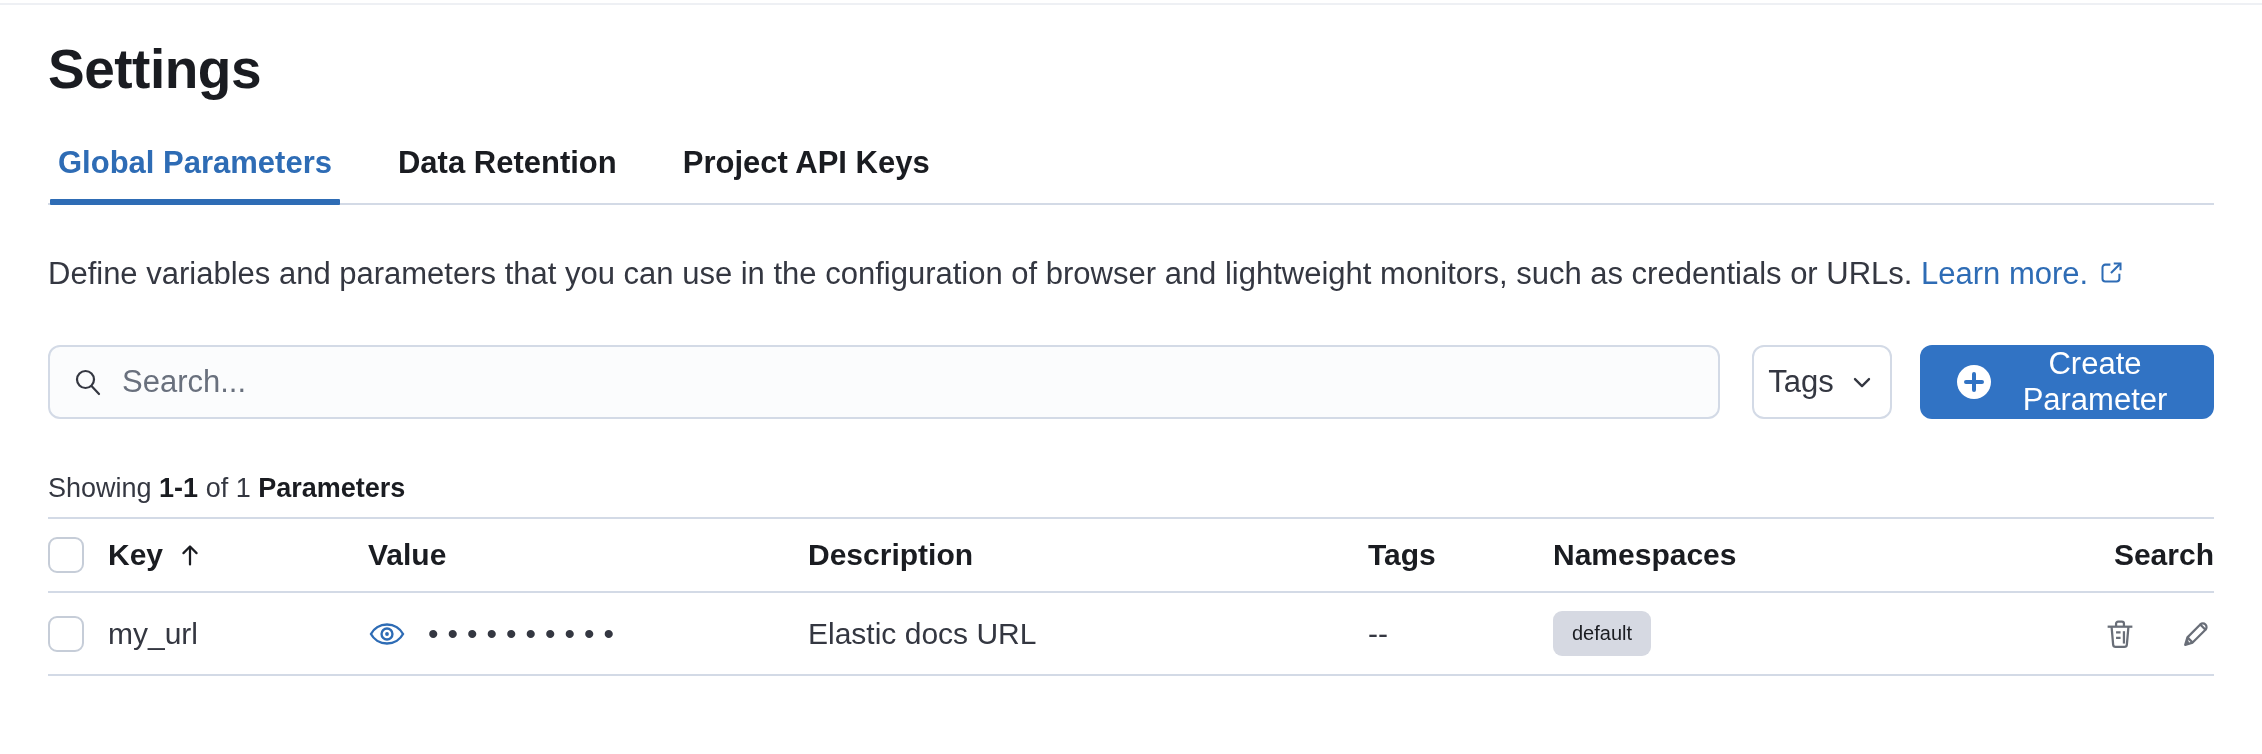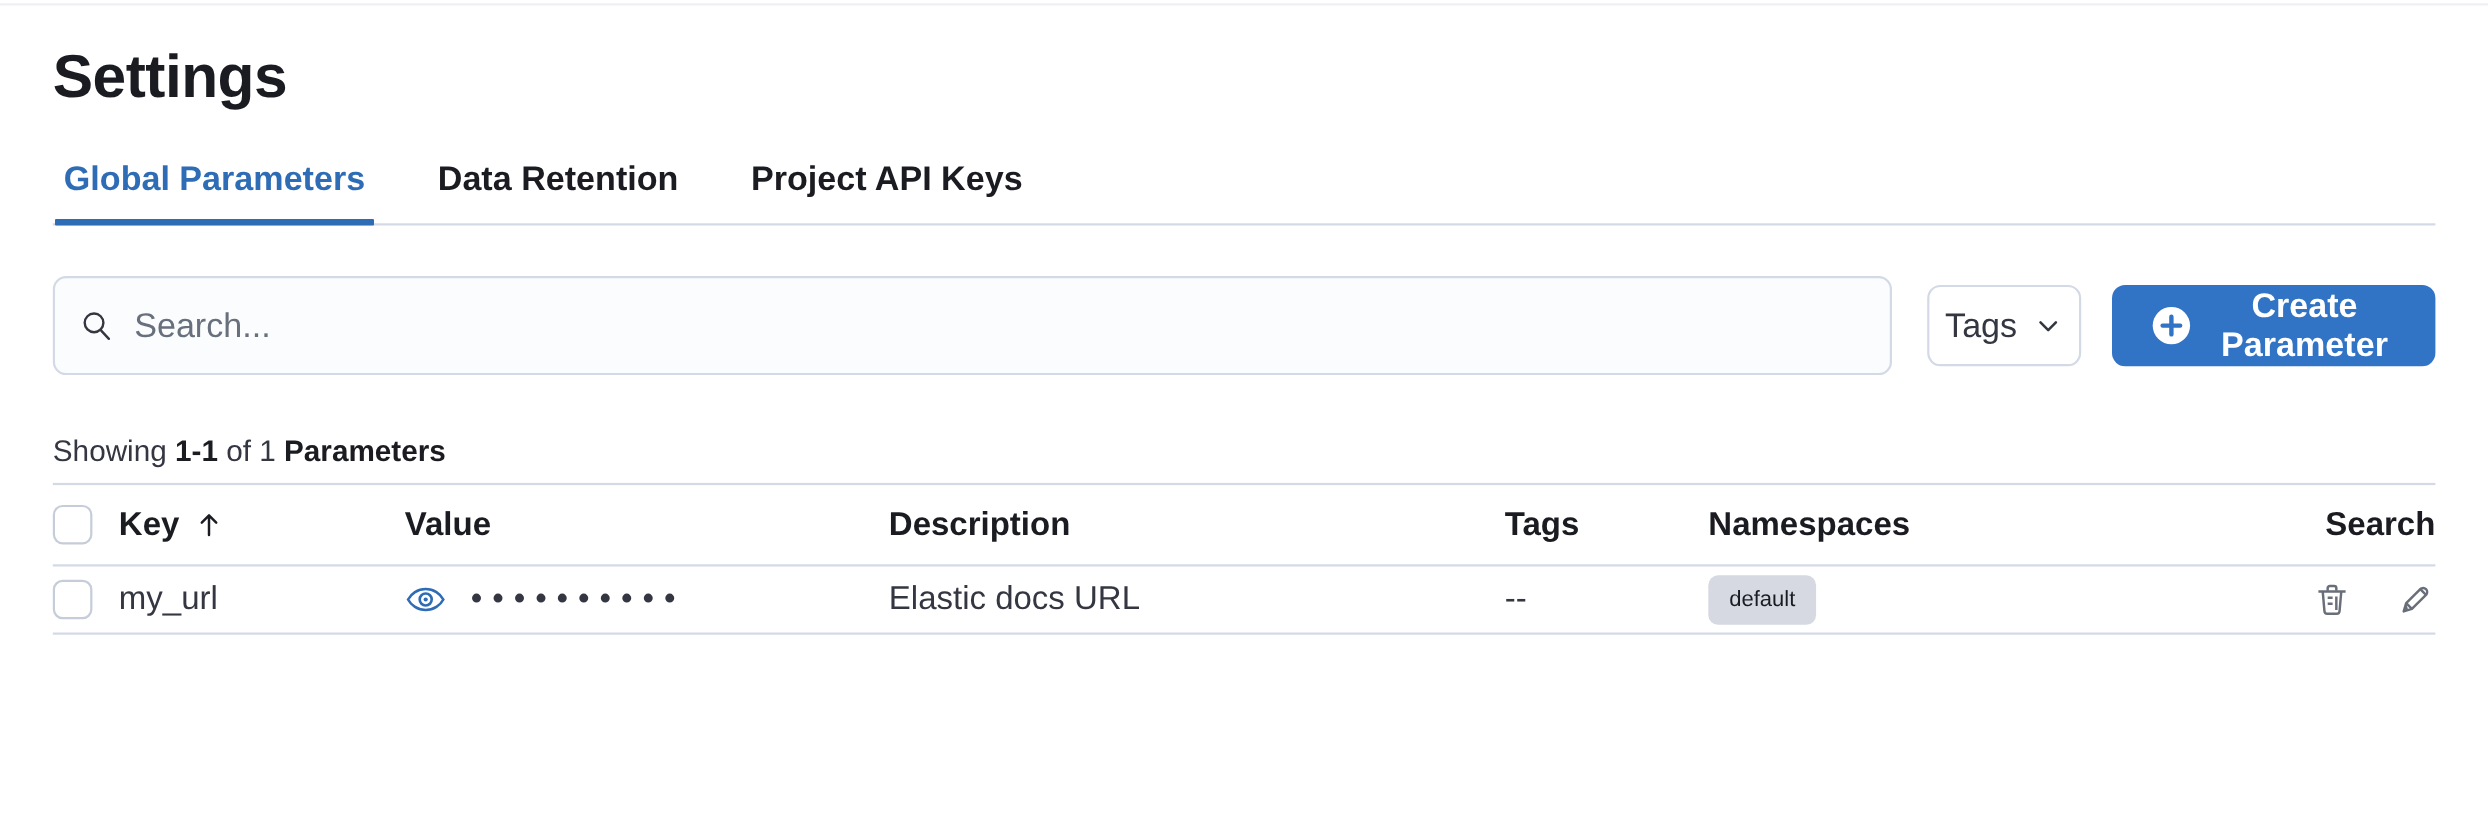--- a/index.html
+++ b/index.html
@@ -27,43 +27,43 @@
   .tab.active{color:var(--accent-blue);}
   .tab.active::after{content:"";position:absolute;left:-6px;right:-6px;bottom:-2px;
     height:6px;background:var(--accent-blue);border-radius:1px;}
   
   .description{margin-top:44px;font-size:31px;line-height:50px;color:var(--text-body);
     max-width:2190px;}
   .description a{color:var(--accent-blue);text-decoration:none;}
   .ext-icon{display:inline-block;vertical-align:-2px;margin-left:10px;}
   
   .toolbar{display:flex;margin-top:46px;align-items:center;}
-  .searchbox{flex:0 0 1672px;height:90px;border:2px solid var(--border);border-radius:12px;
+  .searchbox{flex:0 0 1672px;height:74px;border:2px solid var(--border);border-radius:12px;
     background:#fbfcfd;display:flex;align-items:center;padding:0 22px;}
   .searchbox input{border:none;outline:none;background:transparent;flex:1;
     font-size:31px;color:var(--text-body);margin-left:18px;
     font-family:"Liberation Sans","DejaVu Sans",sans-serif;}
   .searchbox input::placeholder{color:var(--text-subtle);}
   .tags-btn{margin-left:32px;height:74px;min-width:140px;border:2px solid var(--border);
     border-radius:12px;background:#fff;display:flex;align-items:center;justify-content:center;
     gap:14px;font-size:31px;color:var(--text-body);cursor:pointer;padding:0 24px;}
   .create-btn{margin-left:28px;height:74px;border:none;border-radius:12px;
-    background:var(--button-blue);color:#fff;font-size:31px;font-weight:700;
+    background:var(--button-blue);color:#fff;font-size:31px;font-weight:400;
     display:flex;align-items:center;gap:16px;padding:0 34px;cursor:pointer;
     font-family:"Liberation Sans","DejaVu Sans",sans-serif;}
   
   .summary{margin-top:54px;font-size:27px;color:var(--text-body);}
   .summary b{color:var(--text-dark);font-weight:700;}
   
   .table{margin-top:13px;}
   .trow{display:grid;grid-template-columns:60px 260px 440px 560px 185px 420px 1fr;
     align-items:center;}
   .thead{border-top:2px solid var(--border);border-bottom:2px solid var(--border);
     height:76px;font-size:30px;font-weight:700;color:var(--text-dark);}
-  .tbody-row{height:62px;border-bottom:2px solid var(--border);font-size:30px;
+  .tbody-row{height:83px;border-bottom:2px solid var(--border);font-size:30px;
     color:var(--text-body);}
   .cell{display:flex;align-items:center;}
   .cell.right{justify-content:flex-end;}
   .sort{display:inline-flex;margin-left:12px;}
   .checkbox{width:36px;height:36px;appearance:none;-webkit-appearance:none;
     border:2px solid #c6cdd8;border-radius:9px;background:#fff;cursor:pointer;}
   .masked{font-size:30px;letter-spacing:9px;color:var(--text-body);margin-left:22px;
     white-space:nowrap;}
   .badge{background:var(--badge-bg);color:var(--text-dark);border-radius:9px;
     height:45px;display:inline-flex;align-items:center;padding:0 19px;font-size:20px;}
@@ -79,20 +79,28 @@
 <div class="page">
 
   <h1 class="page-title">Settings</h1>
 
   <div class="tabs">
     <div class="tab active">Global Parameters</div>
     <div class="tab">Data Retention</div>
     <div class="tab">Project API Keys</div>
   </div>
 
+  <div class="description">
+    <span>Define variables and parameters that you can use in the configuration of browser and lightweight monitors, such as credentials or URLs.</span>
+    <a href="#"><span>Learn more.</span><span class="ext-icon"><svg width="27" height="27" viewBox="0 0 24 24" fill="none" stroke="#2e6cb5" stroke-width="1.8">
+            <path d="M11 5H6.5A2.5 2.5 0 0 0 4 7.5v10A2.5 2.5 0 0 0 6.5 20h10a2.5 2.5 0 0 0 2.5-2.5V13"></path>
+            <path d="M14 4h6v6"></path>
+            <path d="M20 4l-8.5 8.5"></path>
+          </svg></span></a>
+  </div>
 
   <div class="toolbar">
     <div class="searchbox">
       <span>
         <svg width="32" height="32" viewBox="0 0 32 32" fill="none" stroke="#343741" stroke-width="2.2">
             <circle cx="13.5" cy="13.5" r="8.5"></circle>
             <path d="M20 20.5 27 28" stroke-linecap="round"></path>
           </svg>
       </span>
       <input type="text" placeholder="Search..." style="">

